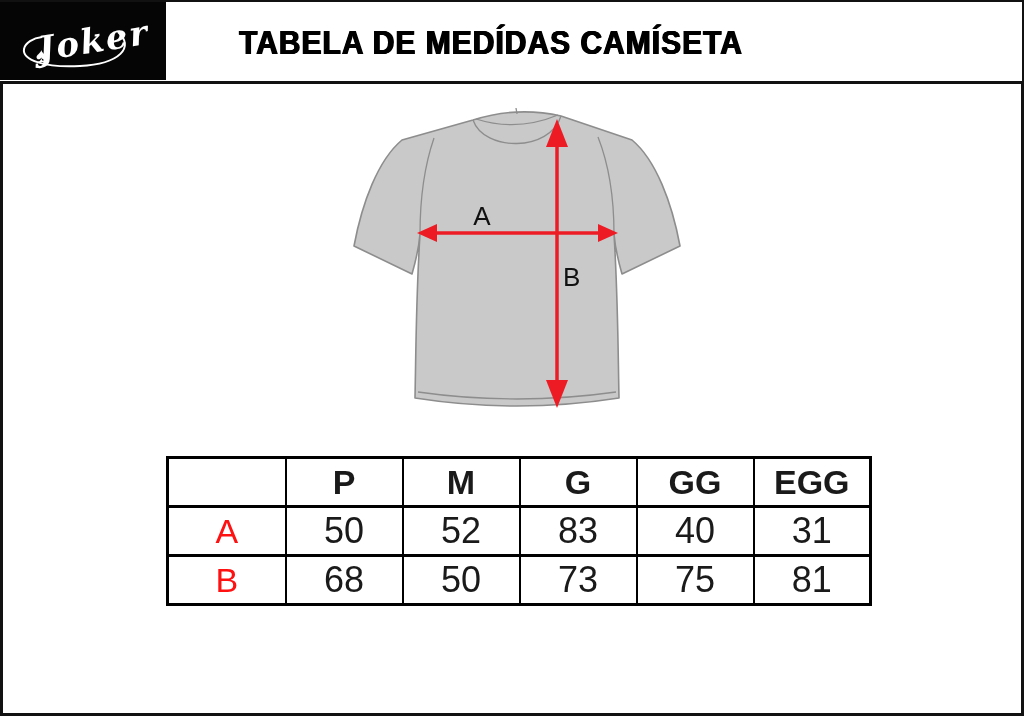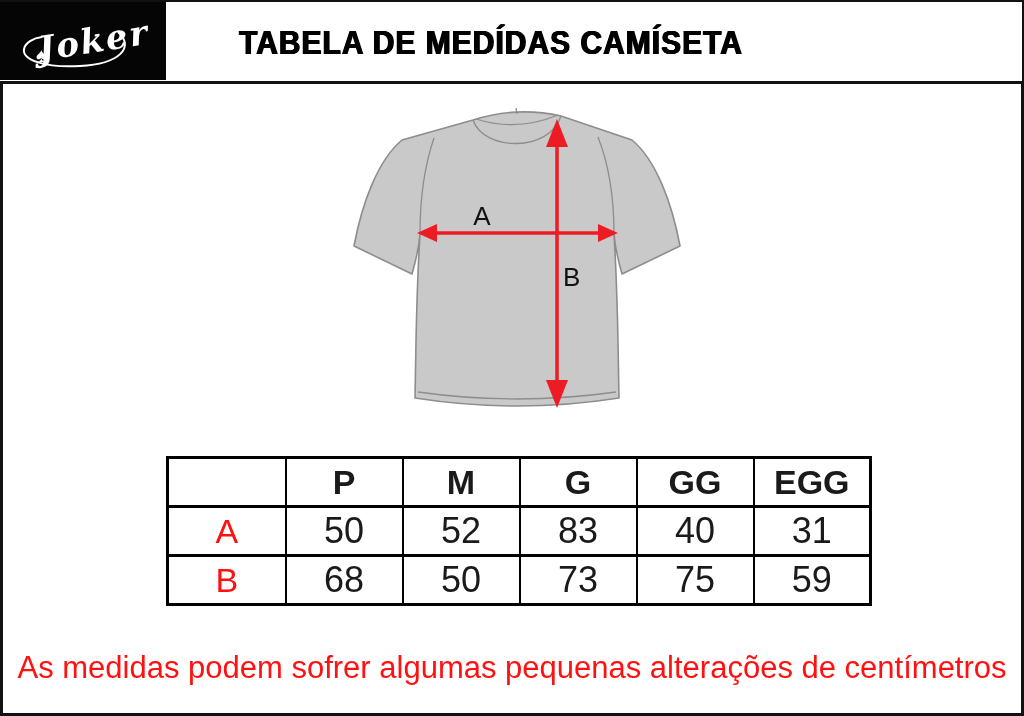--- a/index.html
+++ b/index.html
@@ -175,21 +175,20 @@
           <td>83</td>
           <td>40</td>
           <td>31</td>
         </tr>
         <tr>
           <td class="rowlabel">B</td>
           <td>68</td>
           <td>50</td>
           <td>73</td>
           <td>75</td>
-          <td>59</td>
+          <td>81</td>
         </tr>
       </tbody>
     </table>
 
-    <div class="note">As medidas podem sofrer algumas pequenas alterações de centímetros</div>
 
   </div>
 </div>
 
 </body></html>

